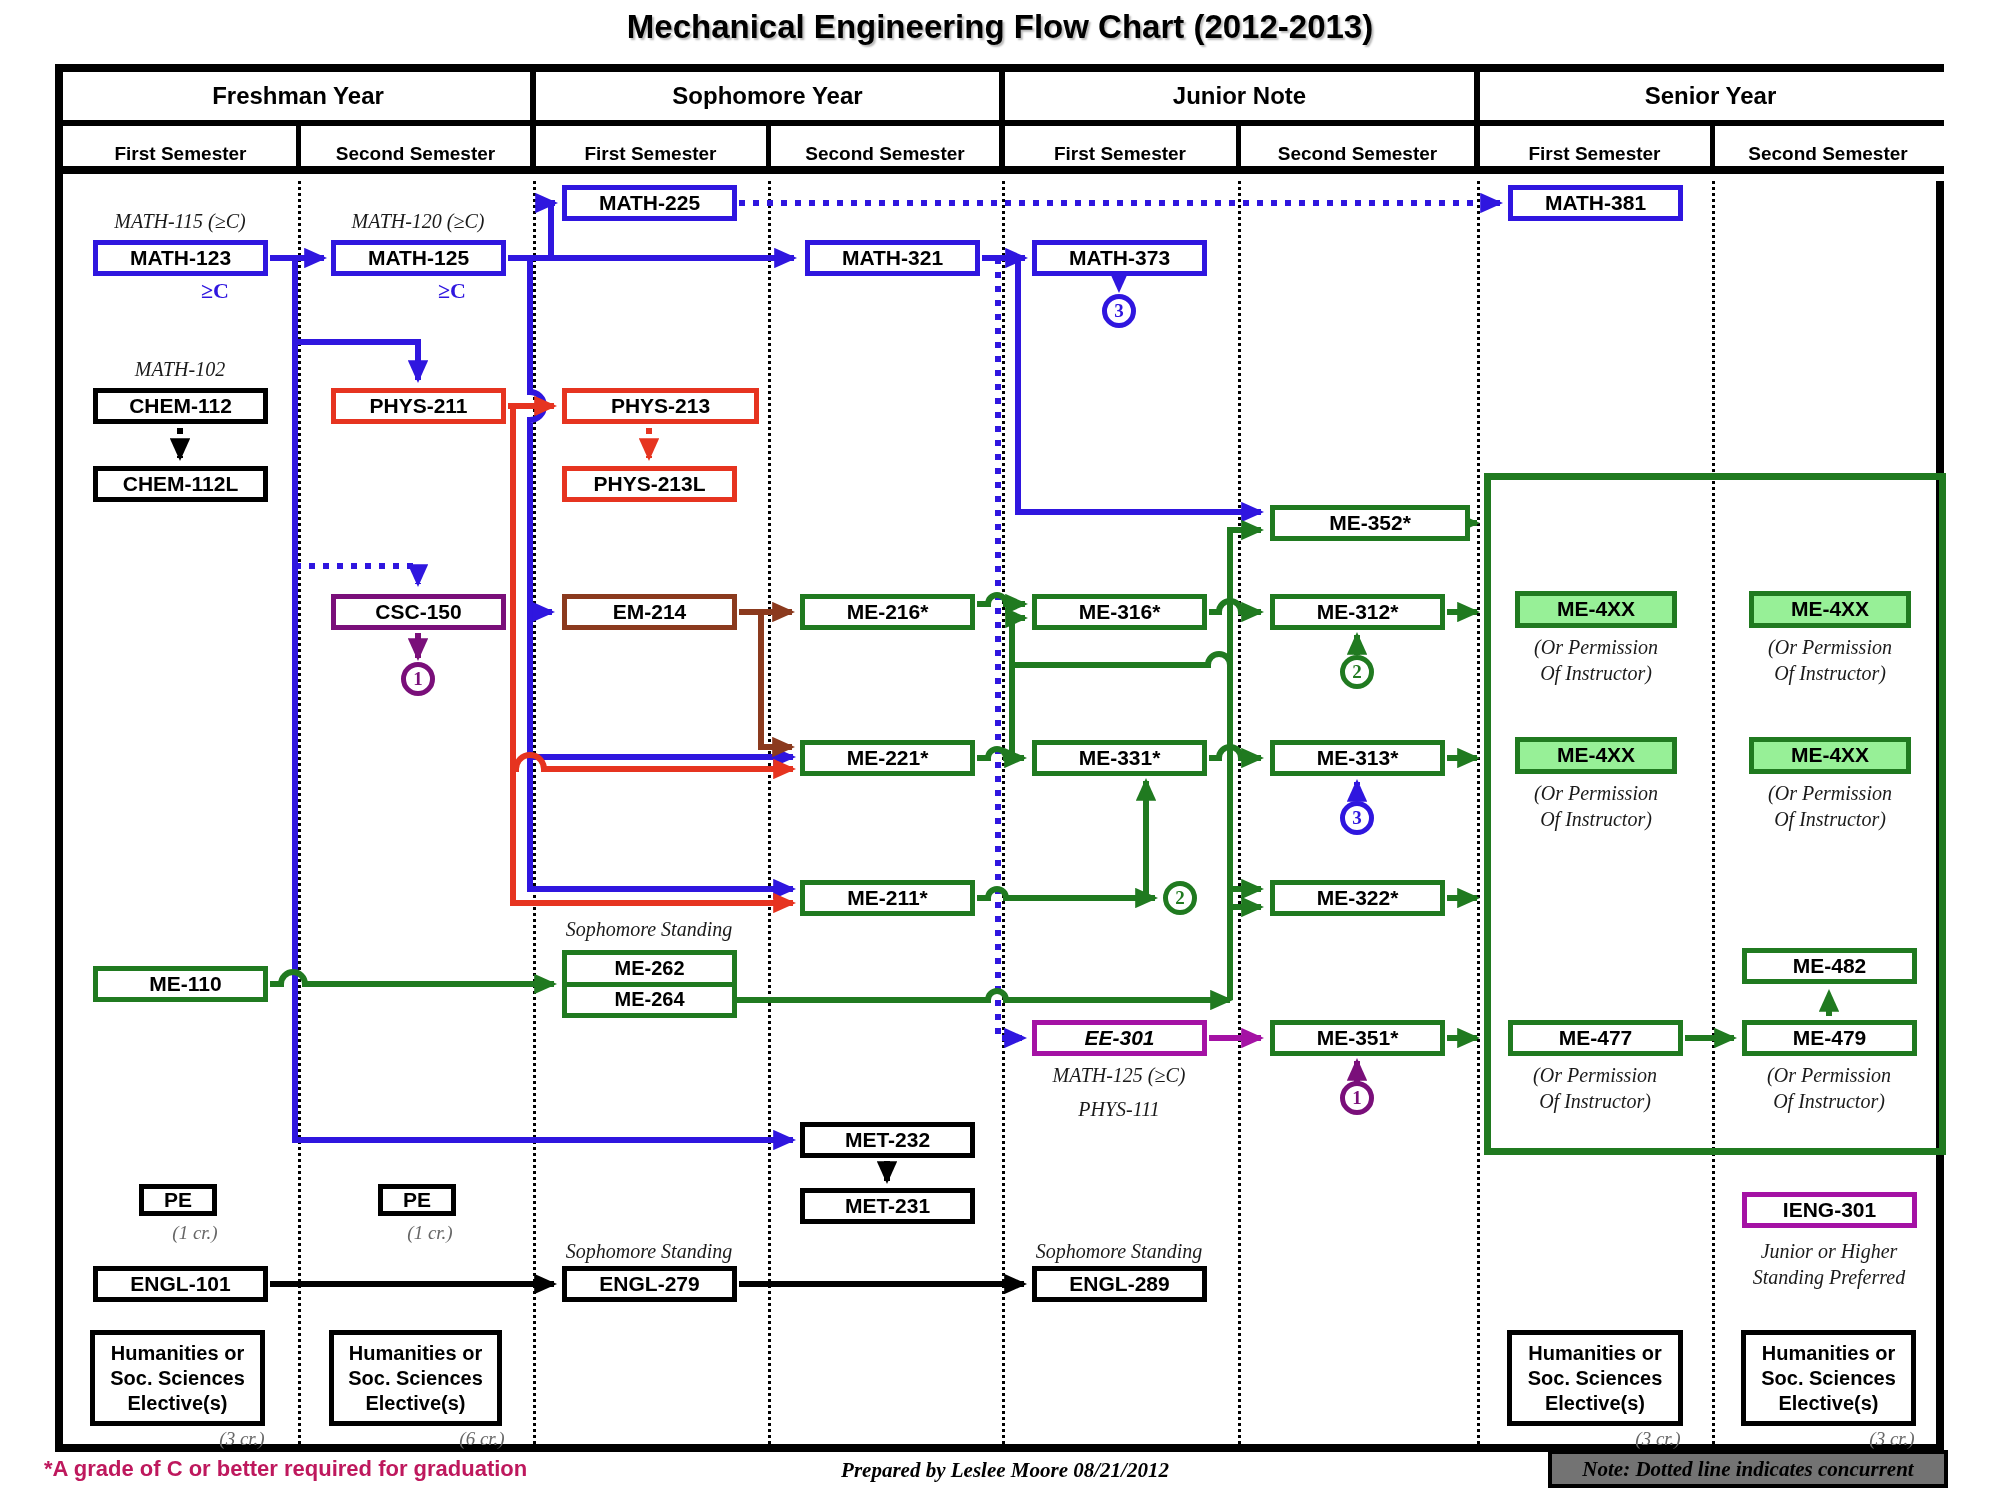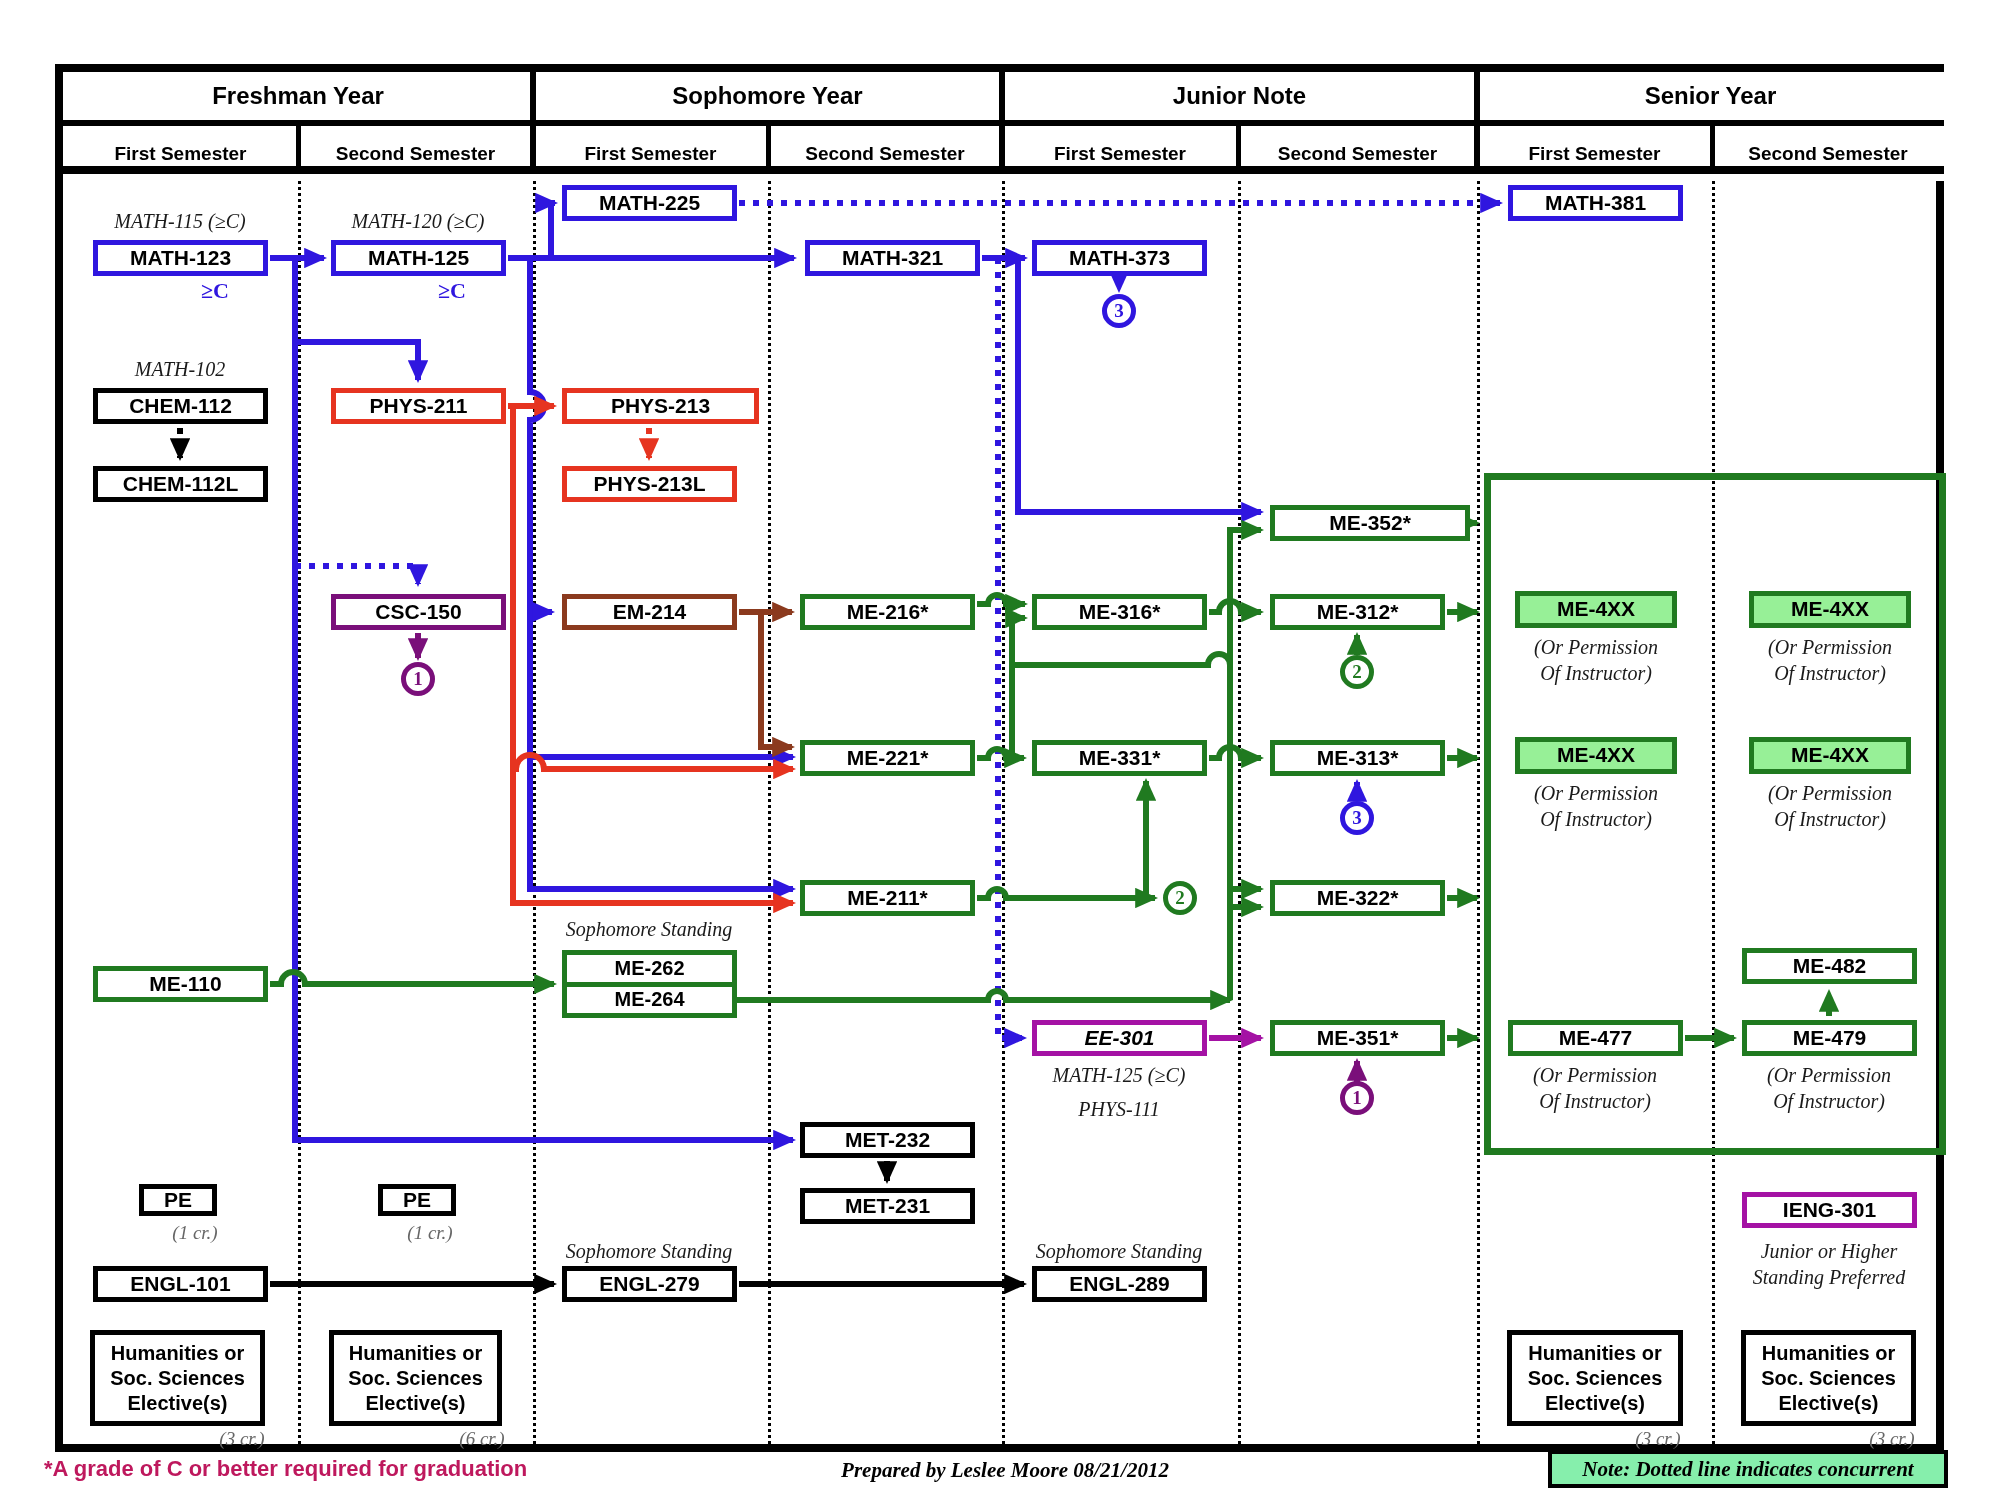--- a/index.html
+++ b/index.html
@@ -30,30 +30,31 @@
   .ann{position:absolute;transform:translateX(-50%);font-family:"Liberation Serif",serif;
        font-style:italic;font-size:20px;color:#1a1a1a;white-space:nowrap;z-index:3;text-align:center;}
   .ann.cr{color:#666;font-size:19px;}
   .ann.gec{font-style:normal;font-weight:bold;font-size:22px;}
   .ann.two{line-height:26px;}
   .badge{position:absolute;width:34px;height:34px;box-sizing:border-box;border:5px solid;
          border-radius:50%;background:#fff;display:flex;align-items:center;justify-content:center;
          font-family:"Liberation Serif",serif;font-weight:bold;font-size:19px;
          transform:translate(-50%,-50%);z-index:4;}
   .foot{position:absolute;z-index:5;}
-  .foot.note{border:4px solid #000;background:#86efac;box-sizing:border-box;
+  .foot.note{border:4px solid #000;background:#737373;box-sizing:border-box;
          display:flex;align-items:center;justify-content:center;
          font-family:"Liberation Serif",serif;font-style:italic;font-weight:bold;font-size:21px;}
   .foot.left{font-size:22px;font-weight:600;color:#be185d;}
   .foot.center{font-family:"Liberation Serif",serif;font-style:italic;font-weight:bold;font-size:21px;}
 </style>
 </head>
 <body>
 
 <div class="page">
+  <div class="title">Mechanical Engineering Flow Chart (2012-2013)</div>
   <div class="outer"></div>
   <div id="header">
       <div class="ycell" style="left: 63px; width: 470px;">Freshman Year</div>
       <div class="scell" style="left: 63px; width: 235px;">First Semester</div>
       <div class="scell" style="left: 298px; width: 235px;">Second Semester</div>
       <div class="ycell" style="left: 533px; width: 469px;">Sophomore Year</div>
       <div class="scell" style="left: 533px; width: 235px;">First Semester</div>
       <div class="scell" style="left: 768px; width: 234px;">Second Semester</div>
       <div class="ycell" style="left: 1002px; width: 475px;">Junior Note</div>
       <div class="scell" style="left: 1002px; width: 236px;">First Semester</div>

